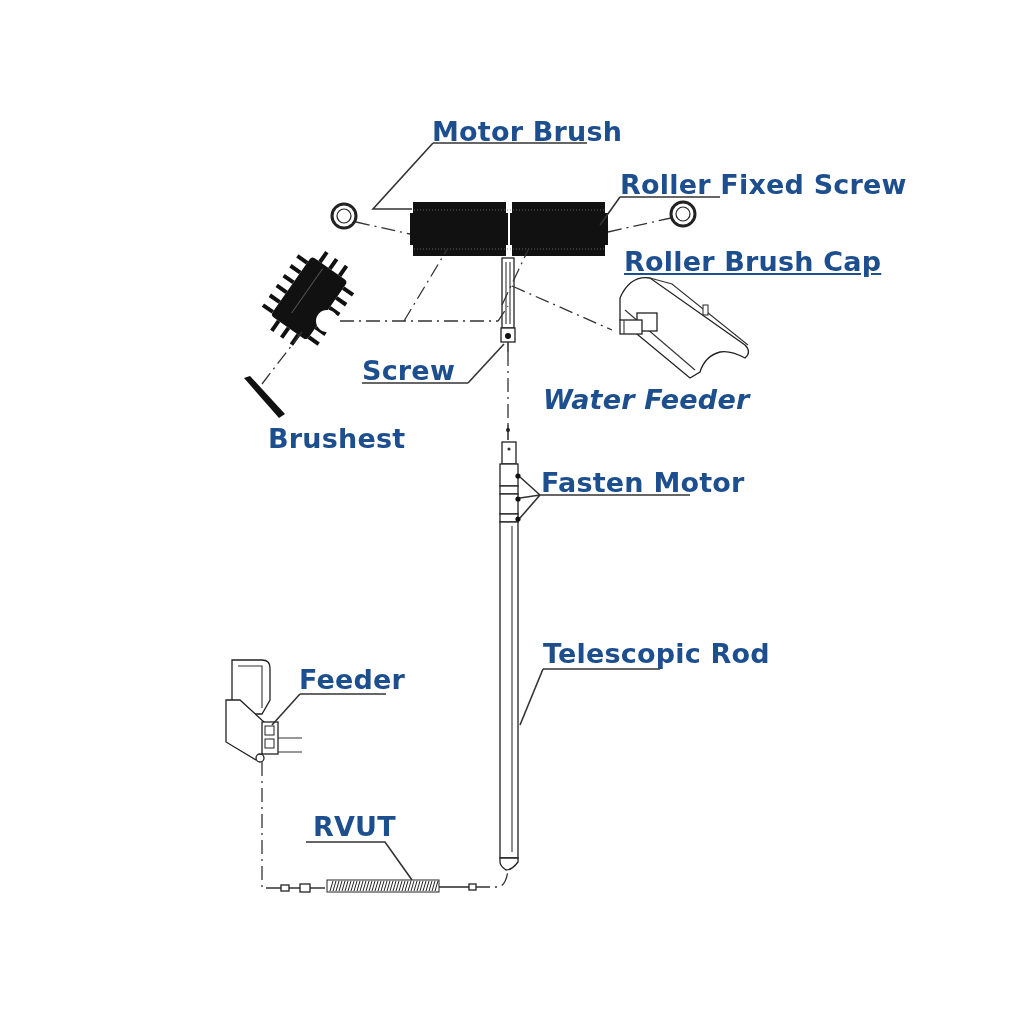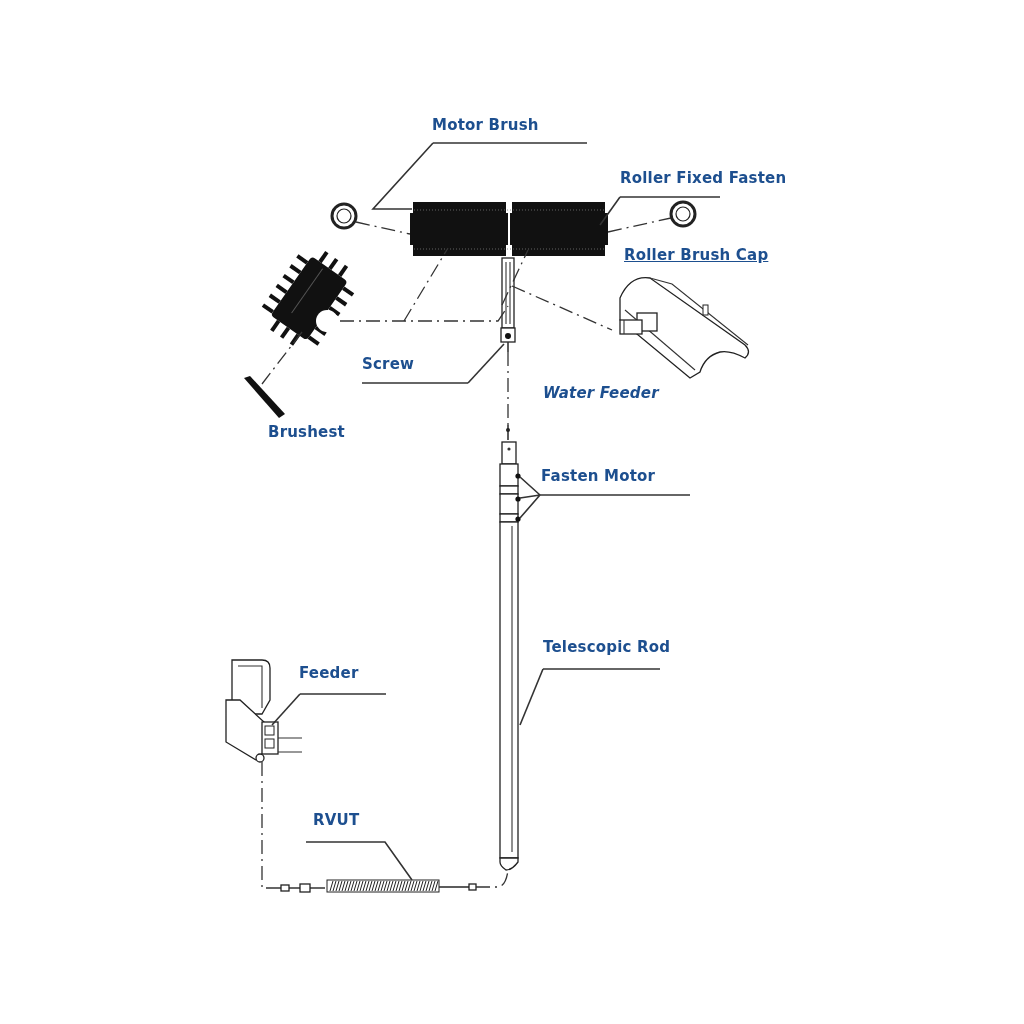--- a/index.html
+++ b/index.html
@@ -2,21 +2,21 @@
 <html><head>
   <meta charset="utf-8">
   <style>
     html, body { margin: 0; padding: 0; background: #ffffff; }
     body { width: 1024px; height: 1024px; position: relative; overflow: hidden; }
     #diagram { position: absolute; left: 0; top: 0; width: 1024px; height: 1024px; }
     .label {
       position: absolute;
       font-family: "DejaVu Sans", sans-serif;
       font-weight: bold;
-      font-size: 15px;
+      font-size: 27px;
       color: #1d4f8f;
       white-space: nowrap;
       letter-spacing: 0.2px;
     }
     .ln { stroke: #333; stroke-width: 1.6; fill: none; }
     .thin { stroke: #333; stroke-width: 1.1; fill: none; }
     .dash { stroke: #333; stroke-width: 1.3; fill: none; stroke-dasharray: 14 5 2 5; }
     .part { stroke: #222; stroke-width: 1.3; fill: #fff; }
     .dark { fill: #111; }
   </style>
@@ -193,21 +193,21 @@
     <path class="ln" d="M540 495 L520 477 M540 495 L520 498 M540 495 L520 518"></path>
     <path class="ln" d="M543 669 L660 669"></path>
     <path class="ln" d="M543 669 L520 725"></path>
     <path class="ln" d="M300 694 L386 694"></path>
     <path class="ln" d="M300 694 L272 725"></path>
     <path class="ln" d="M306 842 L385 842 L412 880"></path>
   </g>
 </svg>
 
 <div class="label" style="left:432px; top:116px;">Motor Brush</div>
-<div class="label" style="left:620px; top:169px;">Roller Fixed Fasten</div>
+<div class="label" style="left:620px; top:169px;">Roller Fixed Screw</div>
 <div class="label" style="left:624px; top:246px;text-decoration:underline;">Roller Brush Cap</div>
 <div class="label" style="left:362px; top:355px;">Screw</div>
 <div class="label" style="left:543px; top:384px;font-style:italic;">Water Feeder</div>
 <div class="label" style="left:228px; top:423px;margin-left:40px;">Brushest</div>
 <div class="label" style="left:541px; top:467px;">Fasten Motor</div>
 <div class="label" style="left:543px; top:638px;">Telescopic Rod</div>
 <div class="label" style="left:299px; top:664px;">Feeder</div>
 <div class="label" style="left:313px; top:811px;">RVUT</div>
 
 </body></html>

